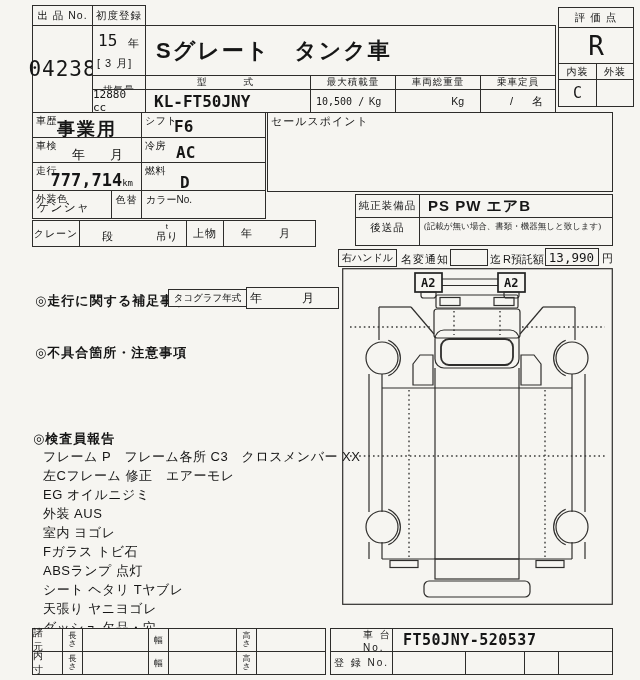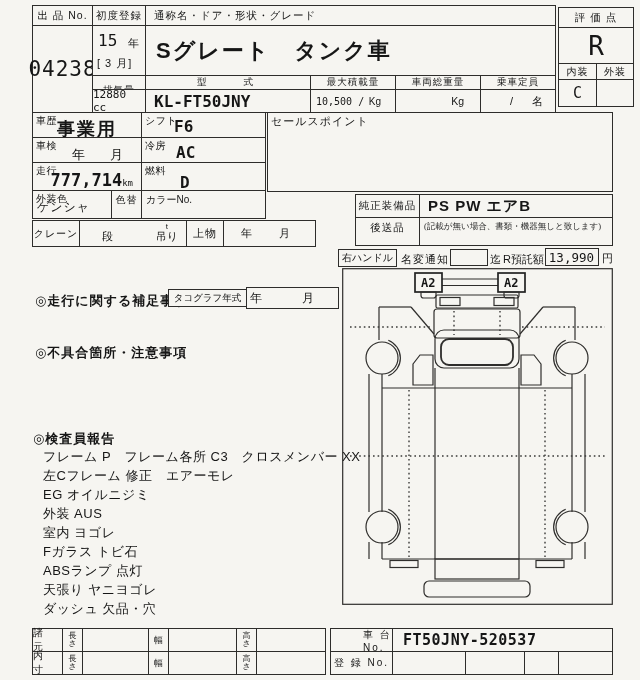--- a/index.html
+++ b/index.html
@@ -144,21 +144,20 @@
 <div id="sheet">
 
   <div class="cell hdr" id="p-lot-h">出 品 No.</div>
   <div class="cell vcell mono" id="p-lot-v">04238</div>
   <div class="cell hdr" id="p-freg-h">初度登録</div>
   <div class="cell" id="p-freg-v">
     <span class="yr mono">15</span>
     <span class="yu">年</span>
     <span class="mo">[ 3 月]</span>
   </div>
-  <div class="cell hdr" id="p-name-h">通称名・ドア・形状・グレード</div>
   <div class="cell vcell" id="p-name-v">Sグレート　タンク車</div>
   <div class="cell hdr" id="p-disp-h">排気量</div>
   <div class="cell vcell mono" id="p-disp-v">12880 cc</div>
   <div class="cell hdr" id="p-model-h">型　　式</div>
   <div class="cell vcell mono" id="p-model-v">KL-FT50JNY</div>
   <div class="cell hdr" id="p-pay-h">最大積載量</div>
   <div class="cell vcell" id="p-pay-v">
     <span class="mono">10,500 /</span>
     <span>Kg</span>
   </div>
@@ -235,20 +234,21 @@
   <span class="txt" id="p-t3">◎検査員報告</span>
 
   <div id="p-report" class="txt">
     <div class="ln">フレーム P　フレーム各所 C3　クロスメンバー XX</div>
     <div class="ln">左Cフレーム 修正　エアーモレ</div>
     <div class="ln">EG オイルニジミ</div>
     <div class="ln">外装 AUS</div>
     <div class="ln">室内 ヨゴレ</div>
     <div class="ln">Fガラス トビ石</div>
     <div class="ln">ABSランプ 点灯</div>
+    <div class="ln">シート ヘタリ Tヤブレ</div>
     <div class="ln">天張り ヤニヨゴレ</div>
     <div class="ln">ダッシュ 欠品・穴</div>
   </div>
 
   <svg id="p-diagram" viewBox="0 0 271 337">
     <rect class="ln-s" x="0.7" y="0.7" width="269.6" height="335.6"></rect>
 
     <line class="ln-s" x1="100" y1="11" x2="156" y2="11"></line>
     <line class="ln-s" x1="100" y1="17.5" x2="156" y2="17.5"></line>
     <rect class="a2box" x="73" y="5" width="27" height="19"></rect>

